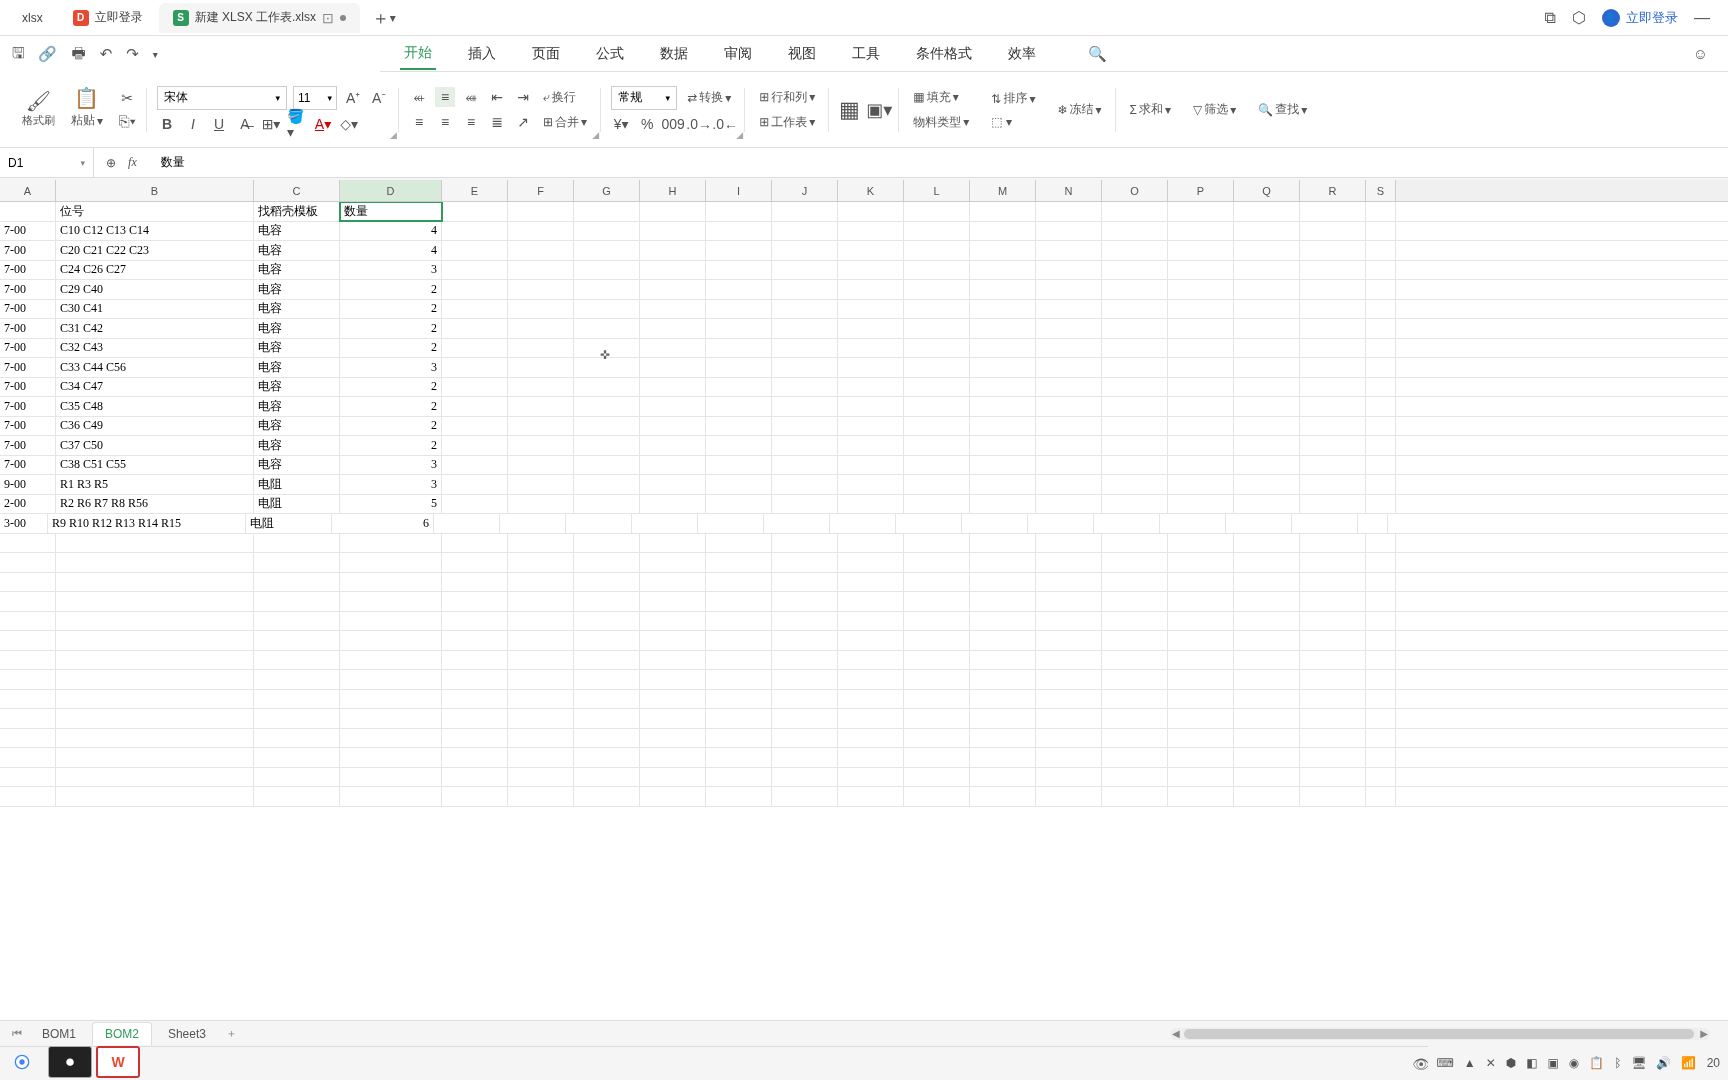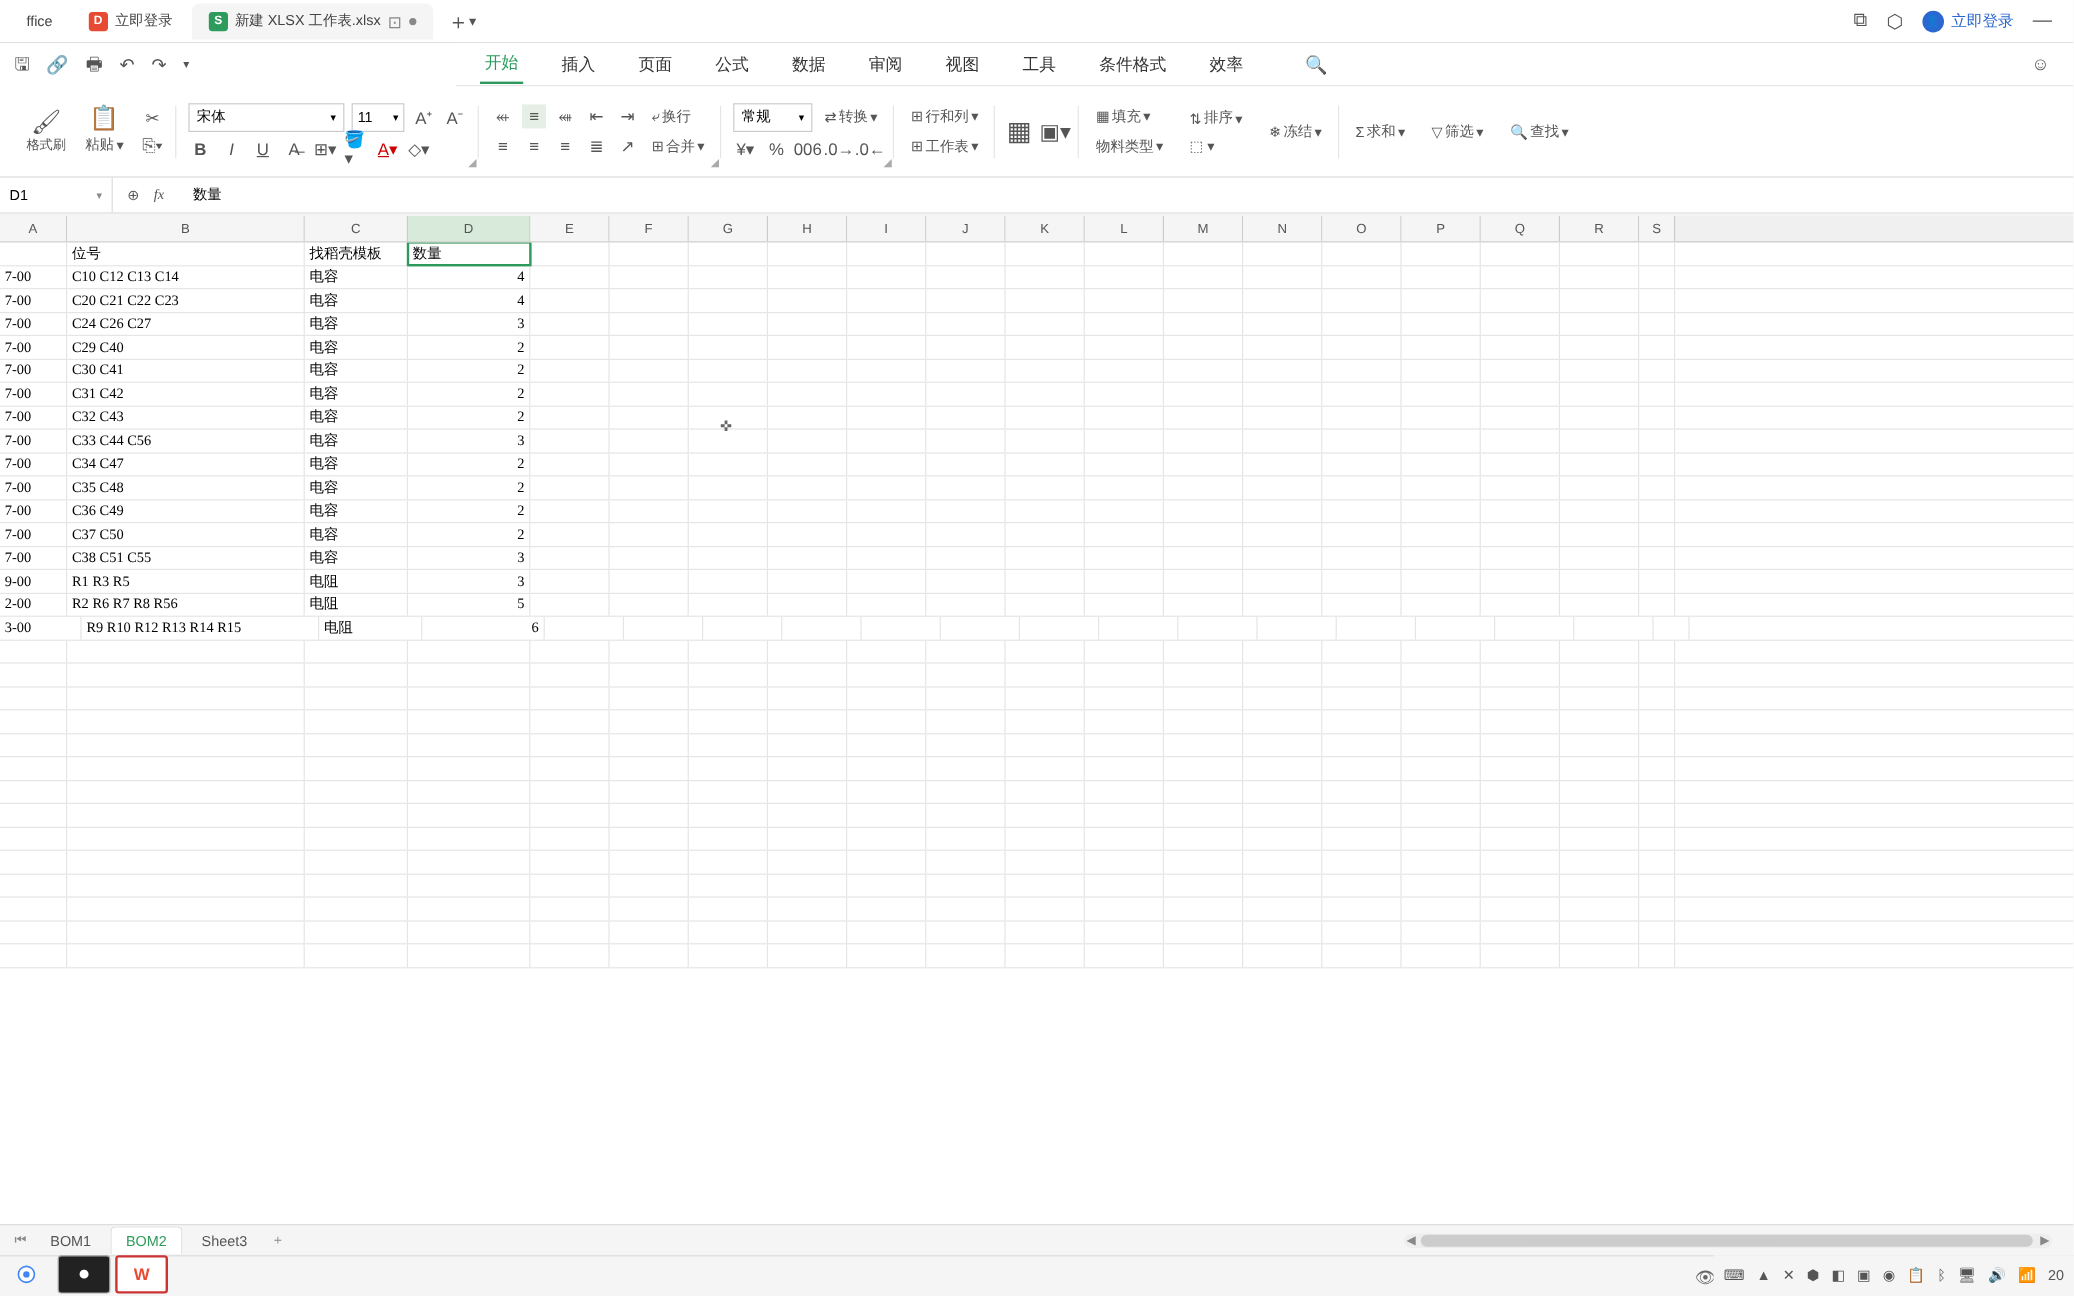--- a/index.html
+++ b/index.html
@@ -91,21 +91,21 @@
 
 .cursor-cross { position: absolute; font-size: 12px; color: #666; }
 
 svg { width: 16px; height: 16px; }
 </style>
 </head>
 <body>
 
 <div class="title-bar">
   <div class="tab">
-      <span>ffice</span>
+      <span>xlsx</span>
     </div>
   <div class="tab">
     <span class="d-badge">D</span>
     <span>立即登录</span>
   </div>
   <div class="tab active">
     <span class="s-badge">S</span>
     <span>新建 XLSX 工作表.xlsx</span>
     <span class="close">⊡</span>
     <span class="dot"></span>
@@ -223,21 +223,21 @@
       <div class="rb-row">
         <div class="font-select" style="width:66px;">
             <span>常规</span>
             <span style="font-size:9px;">▾</span>
           </div>
         <span class="rb-dropdown">⇄ <span>转换</span> ▾</span>
       </div>
       <div class="rb-row">
         <span class="rb-icon">¥▾</span>
         <span class="rb-icon">%</span>
-        <span class="rb-icon">006</span>
+        <span class="rb-icon">009</span>
         <span class="rb-icon">.0→</span>
         <span class="rb-icon">.0←</span>
       </div>
     </div>
     <span class="corner">◢</span>
   </div>
 
   <div class="ribbon-group">
     <div class="rb-stack">
       <span class="rb-dropdown">⊞ <span>行和列</span> ▾</span>
@@ -646,21 +646,21 @@
         <div class="cell" style="width: 66px;"></div>
         <div class="cell" style="width: 66px;"></div>
         <div class="cell" style="width: 66px;"></div>
         <div class="cell" style="width: 66px;"></div>
         <div class="cell" style="width: 66px;"></div>
         <div class="cell" style="width: 66px;"></div>
         <div class="cell" style="width: 66px;"></div>
         <div class="cell" style="width: 30px;"></div>
       </div>
       <div class="row">
-        <div class="cell" style="width: 68px;">3-00</div>
+        <div class="cell" style="width: 48px;">3-00</div>
         <div class="cell" style="width: 198px;">R9 R10 R12 R13 R14 R15</div>
         <div class="cell" style="width: 86px;">电阻</div>
         <div class="cell num" style="width: 102px;">6</div>
         <div class="cell" style="width: 66px;"></div>
         <div class="cell" style="width: 66px;"></div>
         <div class="cell" style="width: 66px;"></div>
         <div class="cell" style="width: 66px;"></div>
         <div class="cell" style="width: 66px;"></div>
         <div class="cell" style="width: 66px;"></div>
         <div class="cell" style="width: 66px;"></div>

